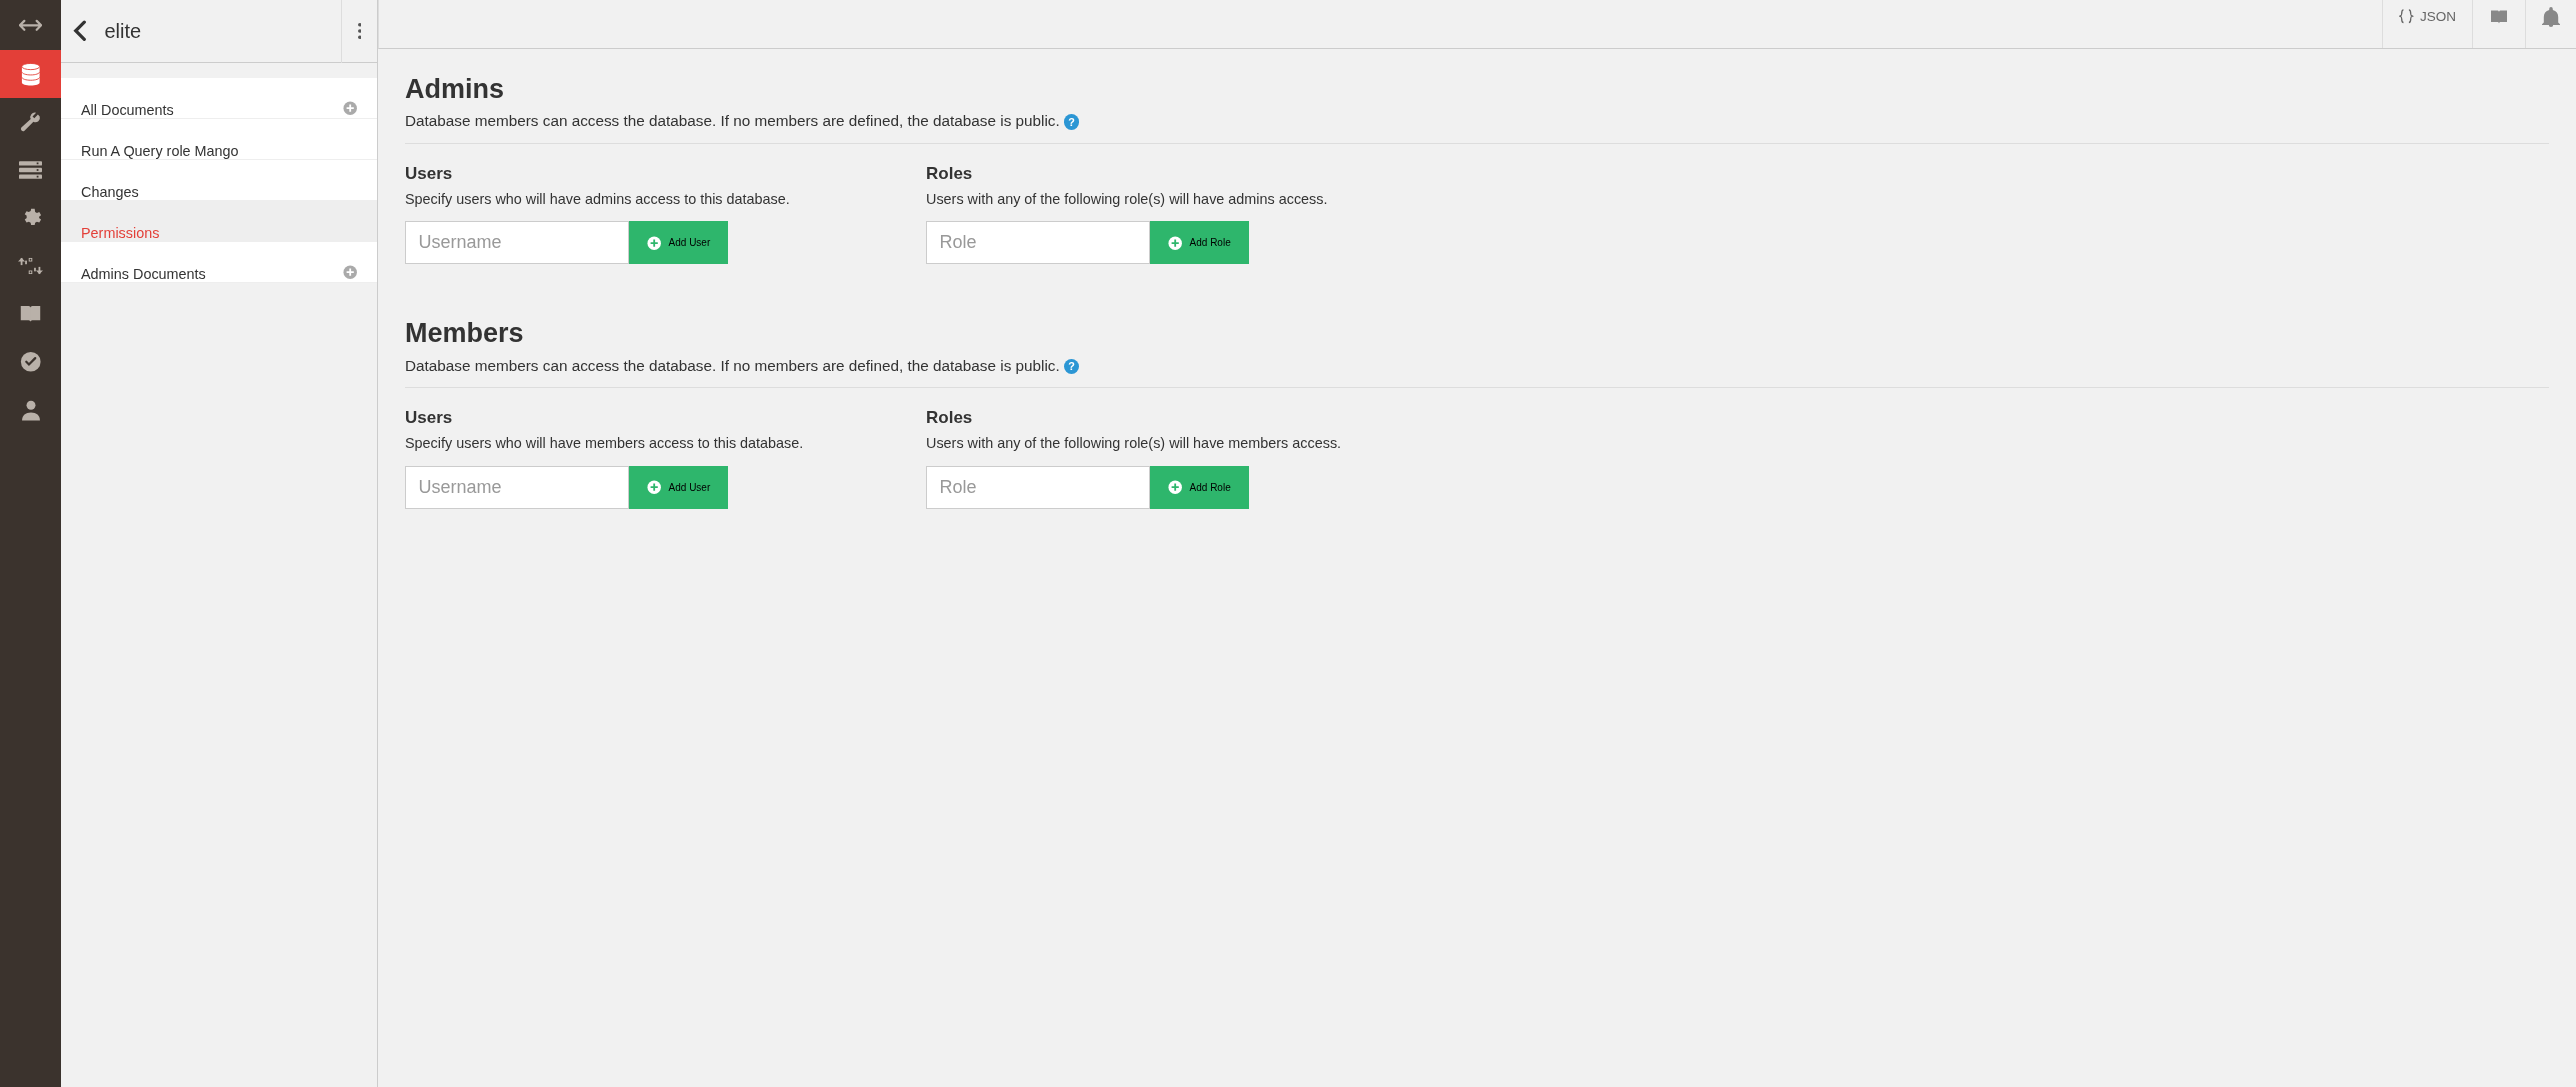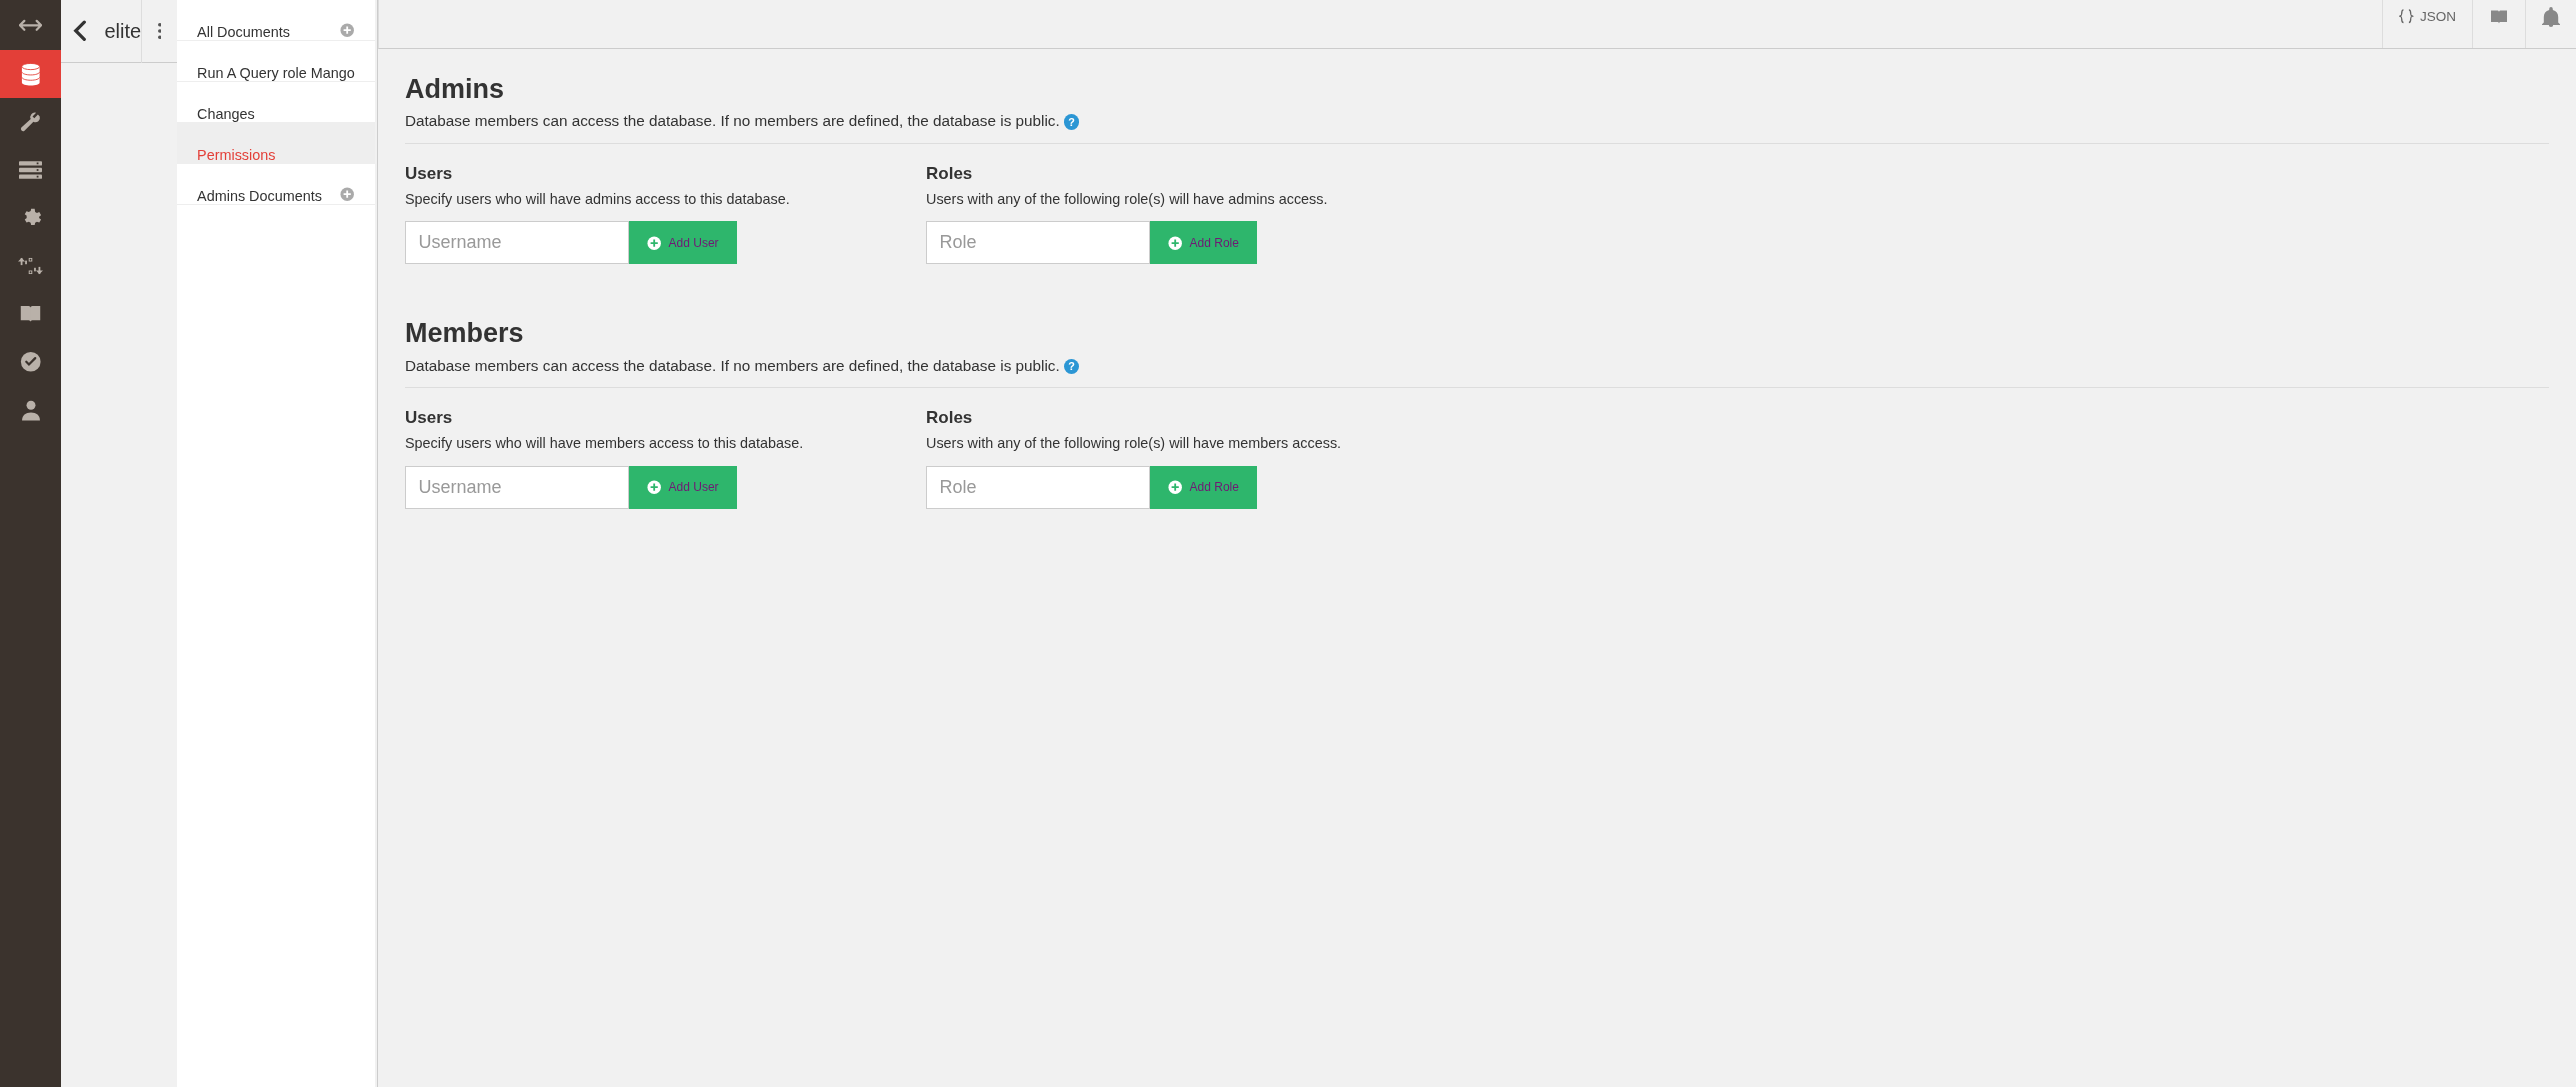--- a/index.html
+++ b/index.html
@@ -7,21 +7,21 @@
   body { display: flex; background: #f1f1f1; }
 
   
   .rail { width: 61px; background: #3b332d; display: flex; flex-direction: column; }
   .rail-item { width: 61px; height: 48px; display:flex; align-items:center; justify-content:center; cursor:pointer; }
   .rail-item.active { background:#e33f38; }
   .rail-item.toggle { height:50px; }
   .rail svg { fill:#dcdcdc; }
 
   
-  .sidebar { width: 317px; background:#f1f1f1; border-right:0.9px solid #ccc; display:flex; flex-direction:row; }
+  .sidebar { width: 317px; background:#f1f1f1; border-right:0.9px solid #ccc; display:flex; flex-direction:column;gap:15px; }
   .sb-header { height:63px; display:flex; align-items:center; background:#f1f1f1; border-bottom:0.9px solid #ccc; }
   .sb-back { width:38px; height:63px; display:flex; align-items:center; justify-content:center; cursor:pointer; }
   .sb-title { flex:1; padding-left:5.4px; font-size:20px; color:#333; }
   .sb-opts { width:36px; height:63px; display:flex; align-items:center; justify-content:center; border-left:0.9px solid #ddd; cursor:pointer; }
 
   .sb-list { background:#fff; }
   .sb-item { height:41px; display:flex; align-items:flex-end; padding:0 20px; font-size:14.4px; color:#333; border-bottom:0.9px solid #eee; cursor:pointer; justify-content:space-between; background:#fff; }
   .sb-item.active { background:#eeeeee; color:#e33f38; }
   .sb-item .add { color:#999; }
 
@@ -39,21 +39,21 @@
   .hr { border-top:0.9px solid #ddd; margin-bottom:20px; }
 
   .cols { display:flex; gap:36px; }
   .col { flex:0 0 485px; }
   h2 { font-size:17px; font-weight:bold; margin-bottom:7.2px; color:#333; }
   .sub { font-size:14.4px; color:#333; margin-bottom:14.4px; }
 
   .inprow { display:flex; }
   .inprow input { height:43px; width:224px; border:0.9px solid #ccc; padding:0 12.6px; font-size:18px; color:#555; outline:none; background:#fff; }
   .inprow input::placeholder { color:#999; }
-  .btn-add { height:43px; background:#2eb66c; color:#701a75; border:none; padding:0 18px; font-size:12px; display:inline-flex; align-items:center; gap:7.2px; cursor:pointer; }
+  .btn-add { height:43px; background:#2eb66c; color:#000000; border:none; padding:0 18px; font-size:10px; display:inline-flex; align-items:center; gap:7.2px; cursor:pointer; }
   .btn-add .plus { display:inline-flex; width:14.4px; height:14.4px; }
 
 </style>
 </head>
 <body>
 
 <div class="rail">
   <div class="rail-item toggle">
     <svg width="23" height="12.6" viewBox="0 0 26 14">
         <path d="M1 7h24M1 7l5-5M1 7l5 5M25 7l-5-5M25 7l-5 5" stroke="#b9b1a9" stroke-width="2.5" fill="none" stroke-linecap="round"></path>

